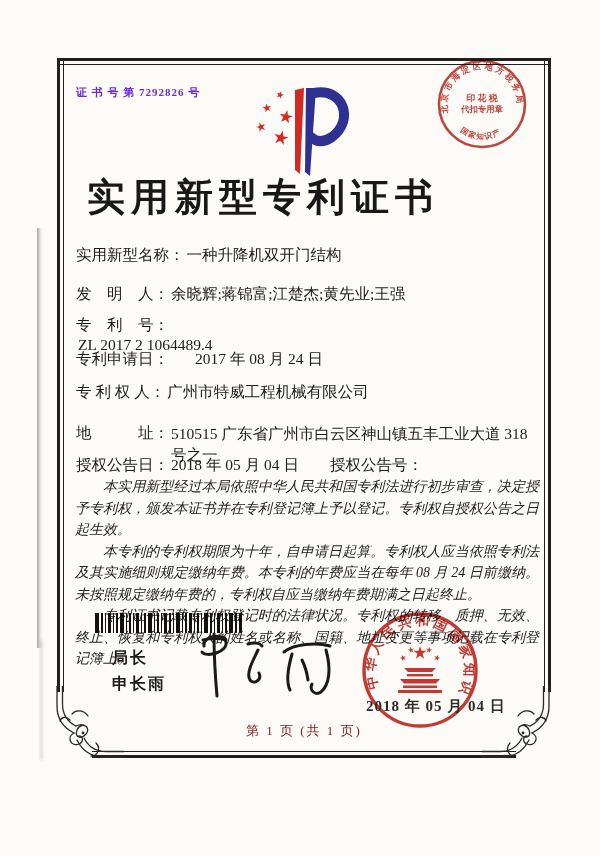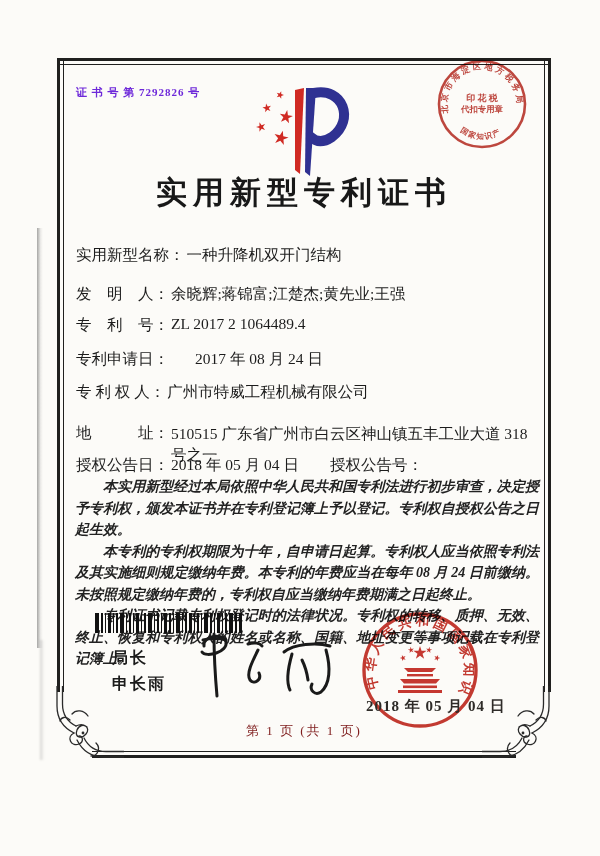--- a/index.html
+++ b/index.html
@@ -21,38 +21,38 @@
   .fl-right { left:544px; top:58px; width:7px; height:634px; border-right:3px solid #20201f; border-left:1px solid #20201f; }
   .fl-bottom { left:92px; top:751px; width:424px; height:7px; border-bottom:3px solid #20201f; border-top:1px solid #20201f; }
   .flourish { position:absolute; width:70px; height:80px; }
   .flourish-br { left:482px; top:686px; }
   .flourish-bl { left:54px; top:686px; transform:scaleX(-1); }
 
   .cert-number { position:absolute; left:76px; top:85px; font-size:11px; font-weight:bold; color:#6d28d9; letter-spacing:1px; }
 
   .logo { position:absolute; left:243px; top:84px; }
 
-  .title { position:absolute; left:57px; top:172px; width:494px; text-align:center;
-    font-size:31px; font-weight:bold; color:#181818; letter-spacing:6px; }
+  .title { position:absolute; left:57px; top:172px; width:494px; text-align:left;
+    font-size:38px; font-weight:bold; color:#181818; letter-spacing:6px;padding-left:30px; }
 
   .field-row { position:absolute; left:76px; display:flex; font-size:15.5px; font-weight:normal; color:#1c1c1c; }
   .field-label { flex:0 0 auto; white-space:pre; }
   .field-value { margin-left:2px; }
   .row-name { top:245px; }
   .row-inventor { top:284px; }
-  .row-patno { top:315px; }
+  .row-patno { top:315px;flex-direction:column; }
   .row-appdate { top:349px;gap:24px; }
   .row-patentee { top:382px; }
   .row-address { top:423px;justify-content:space-between; }
   .row-address .field-value { width:358px; line-height:21px; }
   .row-grant { top:455px; width:462px; }
   .grant-right { position:absolute; left:254px; top:0; display:flex; }
 
   .paragraphs { position:absolute; left:75px; top:476px; width:464px;
-    font-size:14px; font-style:italic; color:#222; line-height:21.5px;font-weight:bold; }
+    font-size:14px; font-style:italic; color:#222; line-height:21.5px; }
   .paragraphs p { text-indent:2em; text-align:justify; }
 
   .barcode { position:absolute; left:95px; top:613px; }
 
   .signer { position:absolute; left:112px; top:645px; font-size:16px; font-weight:bold; color:#1b1b1b; line-height:26px; letter-spacing:2px; }
   .signature { position:absolute; left:188px; top:626px; }
 
   .big-seal { position:absolute; left:358px; top:608px; opacity:.92; mix-blend-mode:multiply; }
   .seal-date { position:absolute; left:366px; top:697px; font-size:15px; font-weight:bold; color:#2e2b28; letter-spacing:1px; z-index:5; }
 

